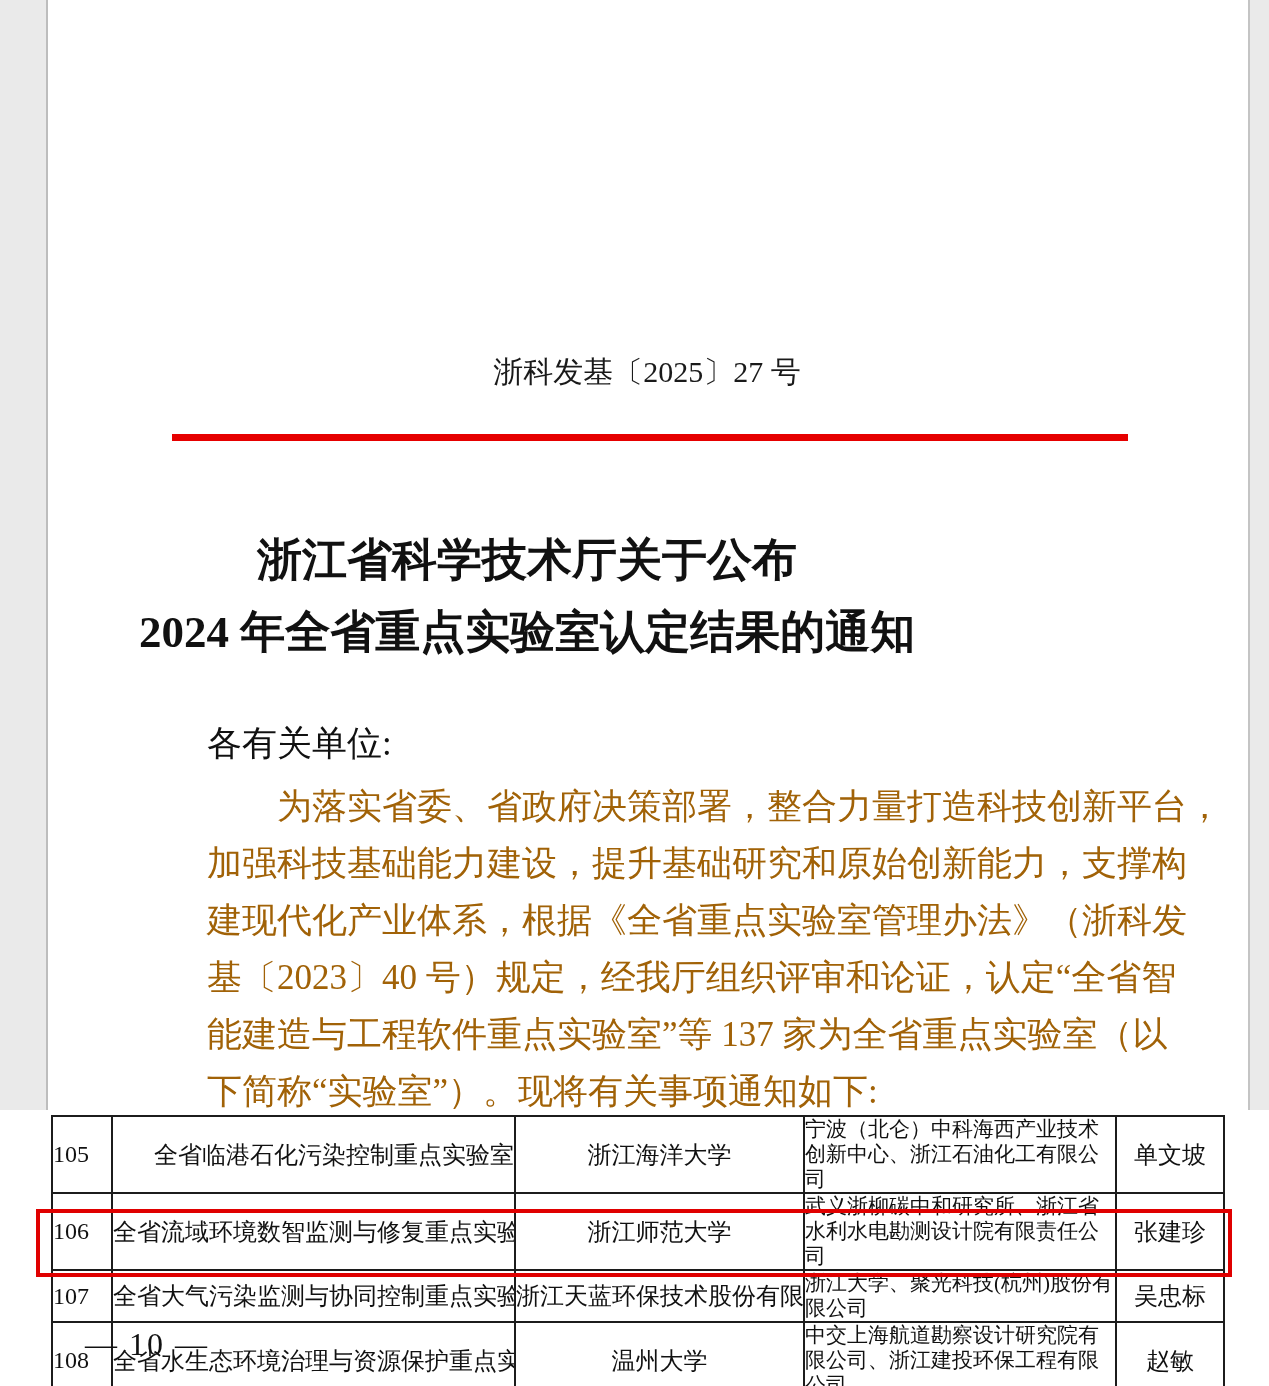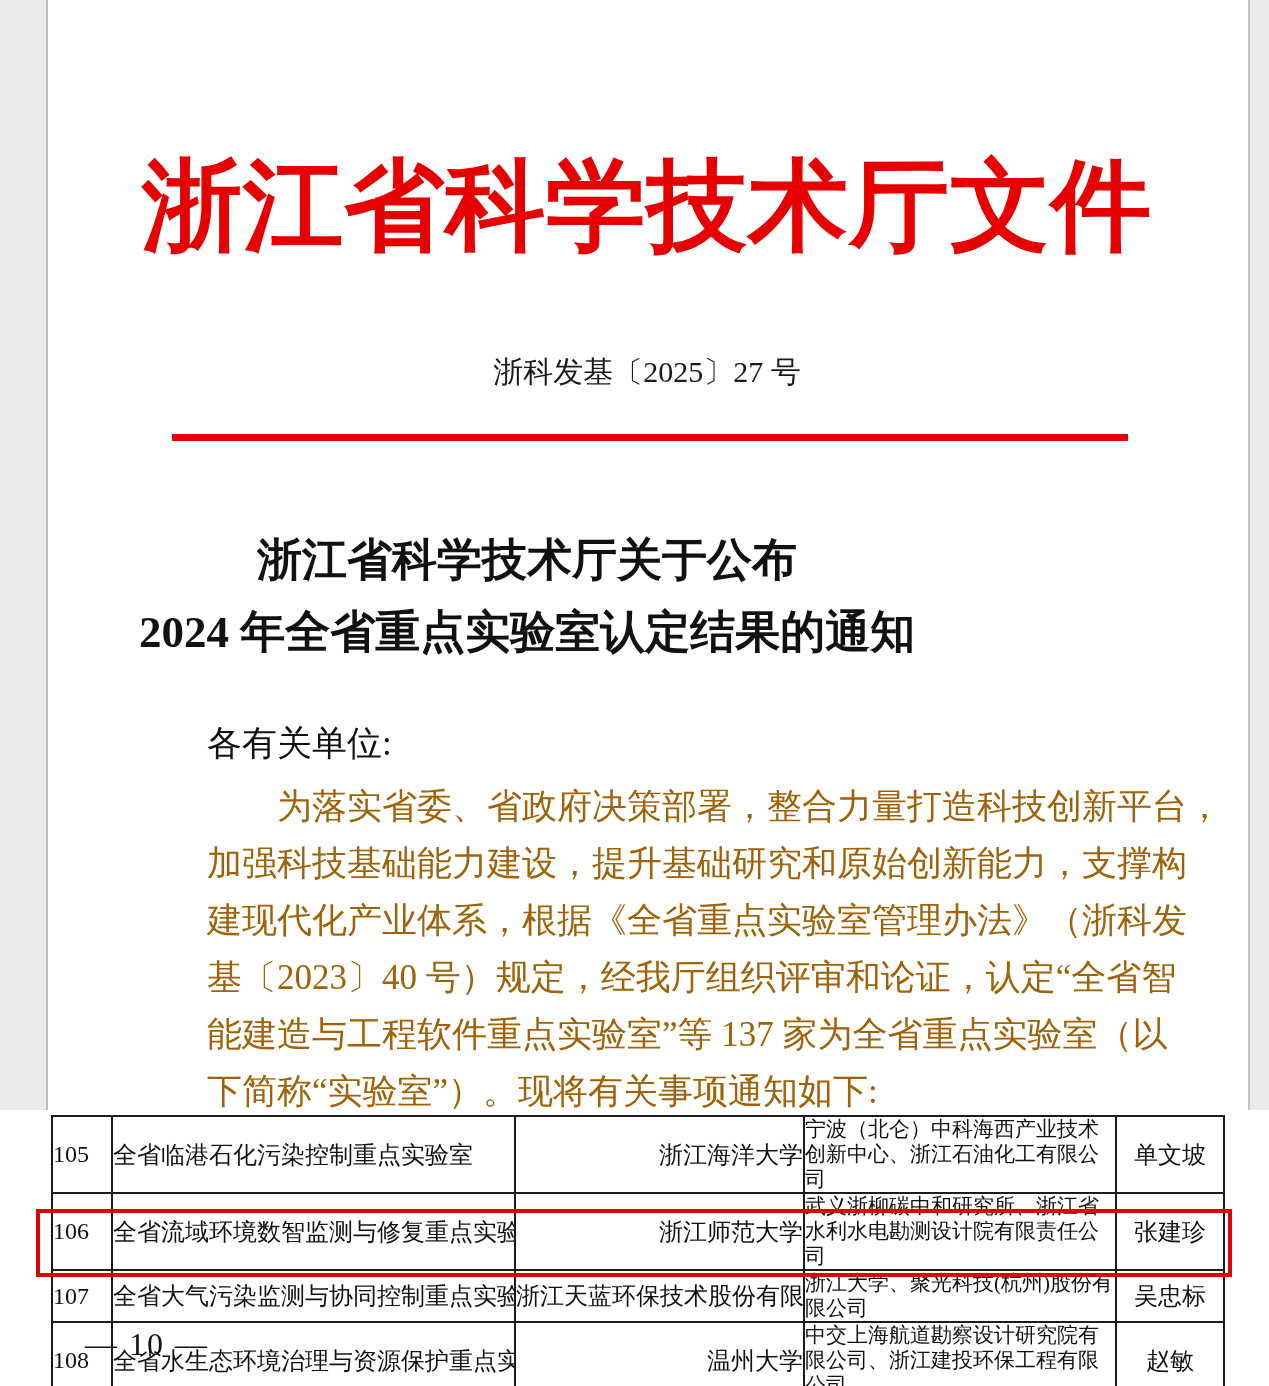--- a/index.html
+++ b/index.html
@@ -112,22 +112,22 @@
   }
   table.results td {
     border: 2px solid #1c1c1c;
     color: #111111;
     overflow: hidden;
     vertical-align: middle;
     padding: 0;
   }
   table.results tr { height: 50px; }
   td.c-no     { width: 58px;  font-size: 24px; }
-  td.c-lab    { width: 401px; text-align: left;  font-size: 24px; padding-left: 12px; white-space: nowrap; margin-left: 8px; }
-  td.c-inst   { width: 287px; text-align: right;  font-size: 24px; padding-left: 10px; white-space: nowrap; }
+  td.c-lab    { width: 401px; text-align: right;  font-size: 24px; padding-left: 12px; white-space: nowrap; margin-left: 8px; }
+  td.c-inst   { width: 287px; text-align: center;  font-size: 24px; padding-left: 10px; white-space: nowrap; }
   td.c-part   { width: 310px; text-align: left;  font-size: 21px; line-height: 25px; padding: 2px 6px 2px 8px; }
   td.c-dir    { width: 106px; text-align: center; font-size: 24px; margin-top: 36px; }
   .highlight-box {
     position: absolute;
     left: 36px;
     top: 1209px;
     width: 1188px;
     height: 60px;
     border: 4px solid #e00000;
     background: transparent;
@@ -144,21 +144,20 @@
   }
 </style>
 </head>
 <body>
 
 <div class="stage">
 
   <div class="bg-strip left"></div>
   <div class="bg-strip right"></div>
 
-  <div class="letterhead">浙江省科学技术厅文件</div>
 
   <div class="doc-number">浙科发基〔2025〕27 号</div>
 
   <div class="red-rule"></div>
 
   <div class="notice-title l1">浙江省科学技术厅关于公布</div>
   <div class="notice-title l2">2024 年全省重点实验室认定结果的通知</div>
 
   <div class="salutation">各有关单位:</div>
 

